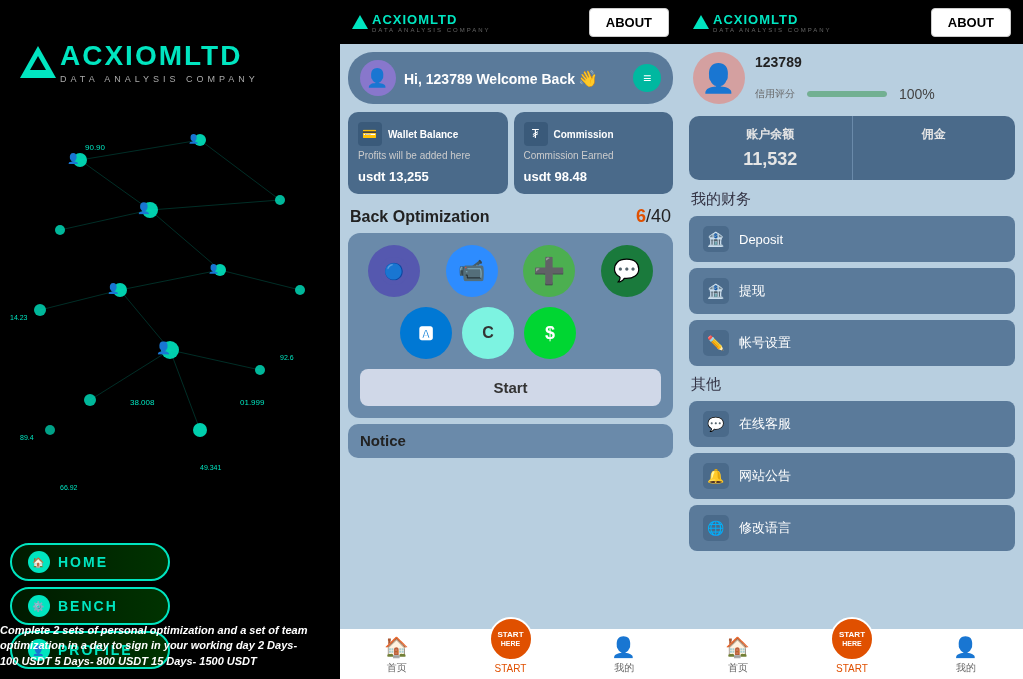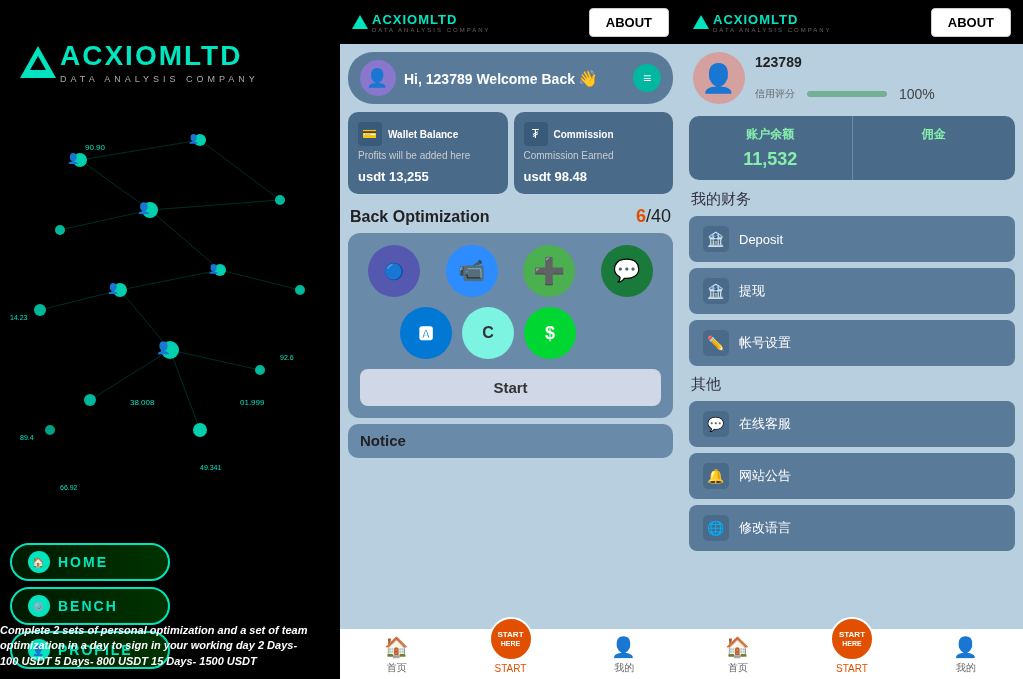--- a/index.html
+++ b/index.html
@@ -510,21 +510,21 @@
       background: #4a6a8a;
       margin: 4px 8px;
       border-radius: 10px;
       display: flex;
     }
 
     .balance-half {
       flex: 1;
       padding: 10px 0;
       text-align: center;
-      color: #86efac;
+      color: #e5e5e5;
     }
 
     .balance-half:first-child {
       border-right: 1px solid #6a8aaa;
     }
 
     .balance-half-title {
       font-size: 12px;
       font-weight: bold;
       margin-bottom: 6px;

